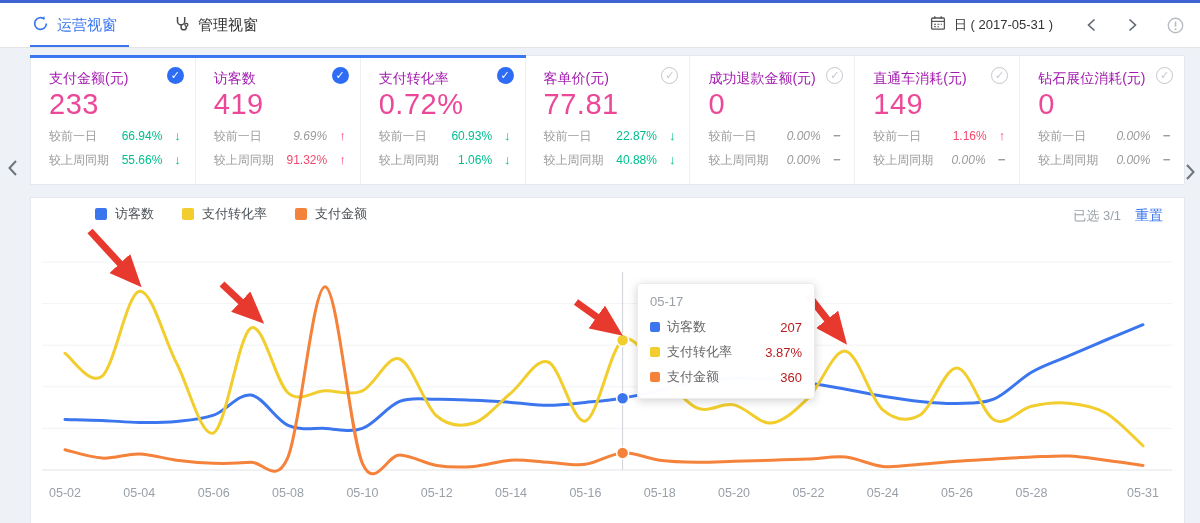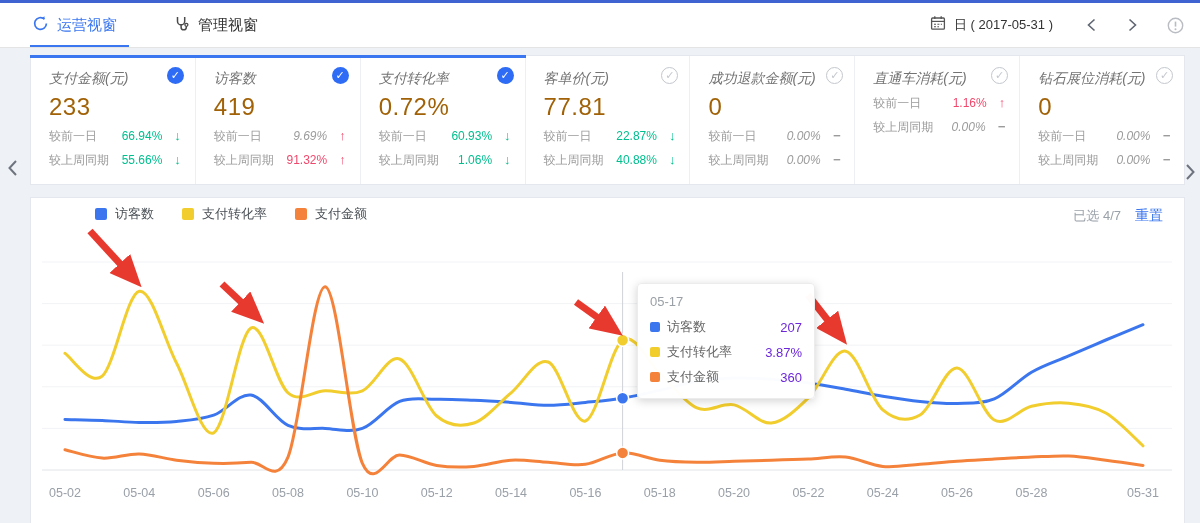--- a/index.html
+++ b/index.html
@@ -15,26 +15,26 @@
   .nav-right{margin-left:auto;display:flex;align-items:center;gap:0;}
   .date-text{font-size:13px;color:#333;margin:0 6px 0 8px;cursor:pointer;}
   .nav-chev{margin-left:26px;cursor:pointer;display:flex;align-items:center;}
   .info-ic{margin-left:28px;cursor:pointer;display:flex;align-items:center;}
   
   .cards{position:absolute;left:30px;top:55px;width:1155px;height:130px;background:#fff;
          border:1px solid #e4e7ee;display:flex;box-sizing:border-box;}
   .card{flex:1;border-right:1px solid #edeff3;padding:14px 14px 0 18px;position:relative;box-sizing:border-box;}
   .card:last-child{border-right:none;}
   .card.selected::before{content:'';position:absolute;top:-1px;left:-1px;right:-1px;height:3px;background:#3a76f0;}
-  .card-title{font-size:14px;color:#737373;font-style:italic;}
+  .card-title{font-size:14px;color:#a21caf;}
   .check{position:absolute;top:11px;right:11px;width:17px;height:17px;border-radius:50%;
          font-size:11px;text-align:center;line-height:17px;box-sizing:border-box;}
   .check.on{background:#2f6cf6;color:#fff;}
   .check.off{border:1px solid #c3c7cd;color:#c3c7cd;line-height:15px;}
-  .card-value{font-size:24px;color:#a16207;margin-top:5px;letter-spacing:.5px;}
+  .card-value{font-size:29px;color:#ec4899;letter-spacing:.5px;}
   .card-row{display:flex;justify-content:space-between;align-items:flex-start;font-size:12px;color:#9b9b9b;margin-top:7px;}
   .card-row:nth-of-type(1){margin-top:13px;}
   .rv{display:flex;gap:12px;align-items:center;}
   .ar{font-weight:bold;font-size:13px;}
   .c-green{color:#00bf8e;} .c-red{color:#f0486c;} .c-gray{color:#9b9b9b;font-style:italic;}
   
   .carousel-prev{position:absolute;left:5px;top:158px;cursor:pointer;}
   .carousel-next{position:absolute;right:2px;top:162px;cursor:pointer;}
   
   .chart-panel{position:absolute;left:30px;top:197px;width:1155px;height:326px;background:#fff;
@@ -45,21 +45,21 @@
   .legend-right{position:absolute;right:37px;top:207px;font-size:13px;color:#9aa1a9;z-index:3;}
   .legend-right a{color:#3a76f0;margin-left:14px;cursor:pointer;text-decoration:none;font-size:14px;}
   #chart{position:absolute;left:0;top:0;pointer-events:none;z-index:4;}
   
   .tooltip{position:absolute;left:637px;top:283px;width:152px;background:rgba(255,255,255,.98);
            border:1px solid #ececec;border-radius:4px;box-shadow:0 2px 10px rgba(0,0,0,.18);
            padding:10px 12px 12px;z-index:5;font-size:13px;}
   .tt-title{color:#9aa0a6;margin-bottom:9px;font-size:13px;}
   .tt-row{display:flex;align-items:center;gap:7px;margin-top:7px;color:#666;}
   .tt-sq{width:10px;height:10px;border-radius:2px;flex:none;}
-  .tt-val{margin-left:auto;color:#6d28d9;}
+  .tt-val{margin-left:auto;color:#b91c1c;}
 </style>
 </head>
 <body>
 
 <div class="page">
   <div class="top-accent"></div>
 
   <div class="nav">
     <div class="tab active">
       <span>
@@ -215,20 +215,21 @@
           <span class="lbl">较上周同期</span>
           <span class="rv">
             <span class="val c-gray">0.00%</span>
             <span class="ar c-gray">−</span>
           </span>
         </div>
       </div>
       <div class="card">
         <div class="card-title">直通车消耗(元)</div>
         <span class="check off">✓</span>
+        <div class="card-value">149</div>
         <div class="card-row">
           <span class="lbl">较前一日</span>
           <span class="rv">
             <span class="val c-red">1.16%</span>
             <span class="ar c-red">↑</span>
           </span>
         </div>
         <div class="card-row">
           <span class="lbl">较上周同期</span>
           <span class="rv">
@@ -267,21 +268,21 @@
       <div class="legend-item">
         <span class="legend-sq" style="background: rgb(242, 205, 46);"></span>
         <span>支付转化率</span>
       </div>
       <div class="legend-item">
         <span class="legend-sq" style="background: rgb(245, 130, 58);"></span>
         <span>支付金额</span>
       </div>
     </div>
   <div class="legend-right">
-    <span>已选 4/7</span><a>重置</a>
+    <span>已选 3/1</span><a>重置</a>
   </div>
 
   <svg id="chart" width="1200" height="523">
       <defs>
         <marker id="ah" markerWidth="4.6" markerHeight="4" refX="3.2" refY="2" orient="auto">
           <path d="M0,0 L4.6,2 L0,4 Z" fill="#e8392f"></path>
         </marker>
       </defs>
       <line x1="42" y1="262" x2="1172" y2="262" stroke="#f2f3f6" stroke-width="1"></line>
       <line x1="42" y1="303.6" x2="1172" y2="303.6" stroke="#f2f3f6" stroke-width="1"></line>

